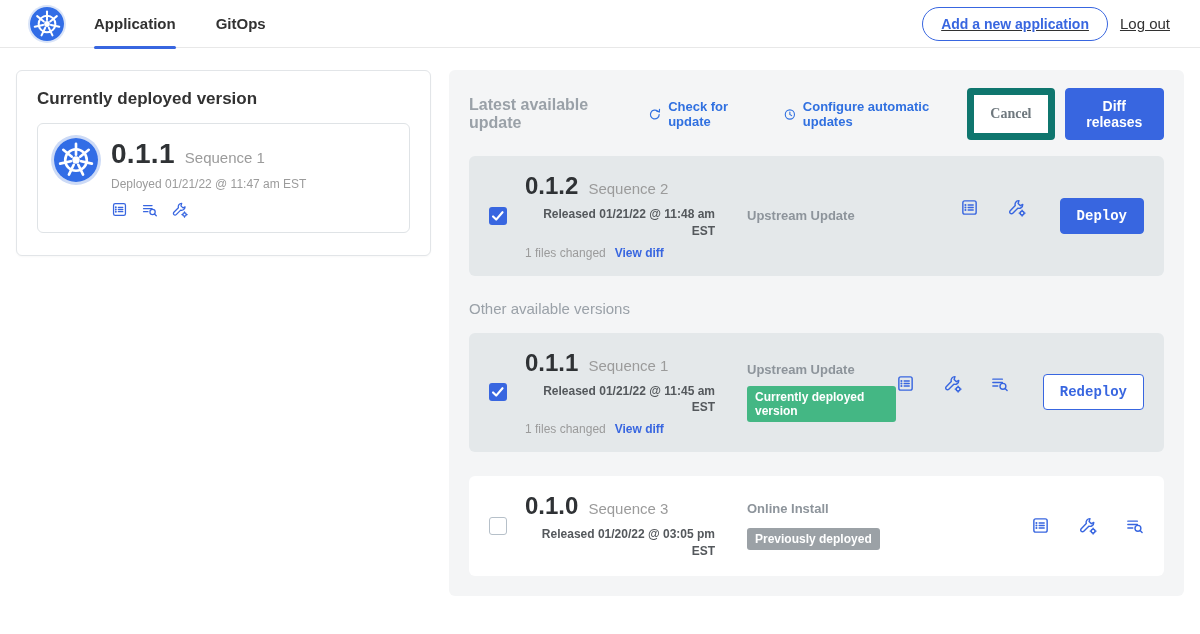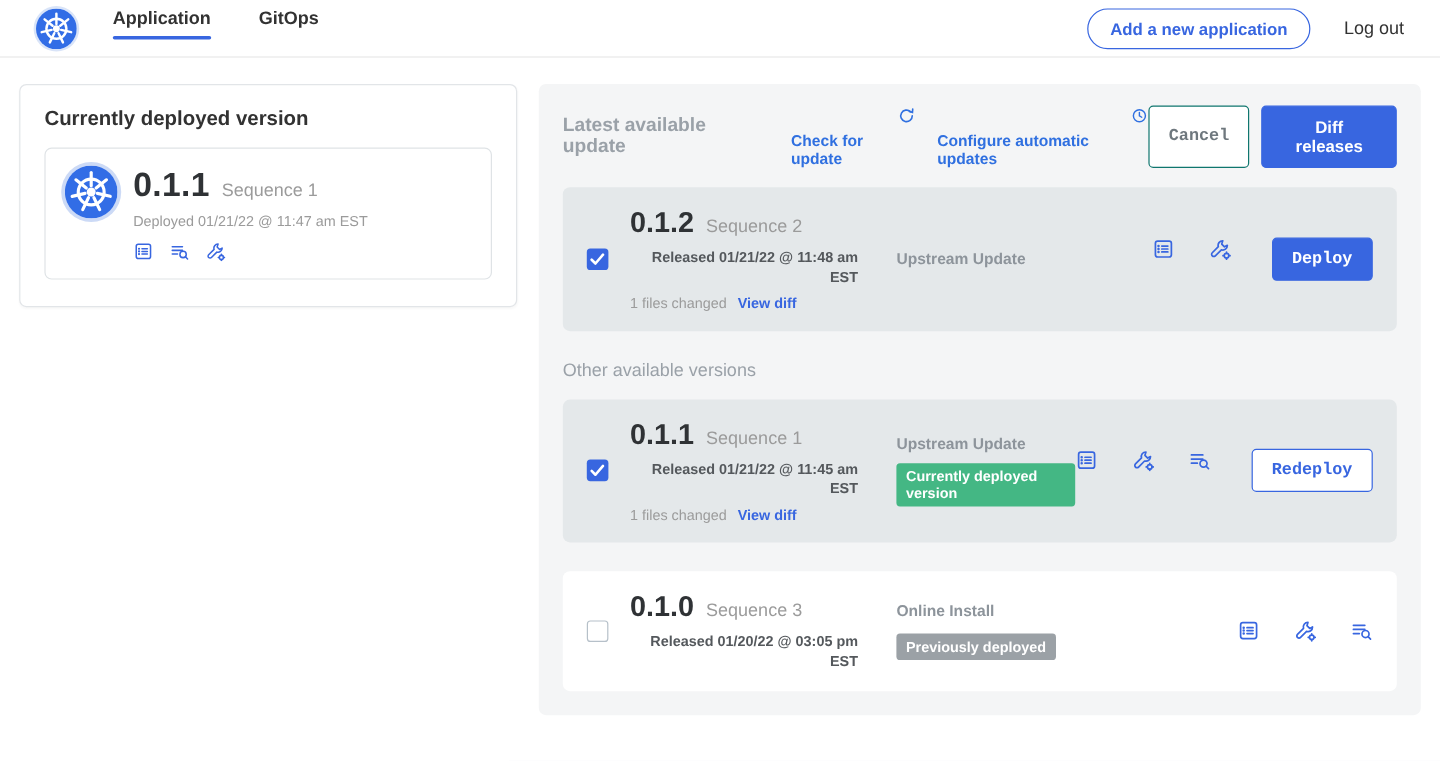--- a/index.html
+++ b/index.html
@@ -8,26 +8,26 @@
     width:1200px; height:634px; overflow:hidden;
     background:#fff; color:#323232;
     font-family:"Liberation Sans", sans-serif;
   }
   
   .navbar { height:48px; display:flex; align-items:center; padding:0 30px 0 30px;
             border-bottom:1px solid #e8e8e8; background:#fff; }
   .logo { width:34px; height:34px; border-radius:50%; box-shadow:0 0 0 2px #d9e4f8; flex:none; }
   .logo svg { width:34px; height:34px; display:block; }
   .nav-tabs { display:flex; height:48px; margin-left:30px; }
-  .nav-tab { position:relative; display:flex; align-items:center; height:32px;
+  .nav-tab { position:relative; display:flex; align-items:center; height:48px;
              margin-right:40px; font-size:15px; font-weight:bold; color:#323232;
              cursor:pointer; text-decoration:none; }
   .nav-tab.active::after { content:""; position:absolute; left:0; right:0; bottom:-1px;
              height:3px; background:#3866e0; border-radius:2px; }
-  .nav-right { margin-left:auto; display:flex; align-items:center; gap:28px; }
+  .nav-right { margin-left:auto; display:flex; align-items:center; gap:12px;text-decoration:underline; }
   .btn-pill { background:#fff; border:1px solid #3866e0; color:#3866e0; font-weight:bold;
               font-size:14px; padding:8px 18px; border-radius:18px; cursor:pointer;
               font-family:inherit; }
   .logout { font-size:15px; color:#323232; cursor:pointer; text-decoration:none; }
 
   
   .subnav { height:41px; background:#f7f8f9; border-bottom:1px solid #e5e7e9;
             display:flex; align-items:stretch; padding-left:132px; }
   .subnav-item { position:relative; display:flex; align-items:center; margin-right:54px;
                  font-size:14px; color:#7c8287; cursor:pointer; text-decoration:none; }
@@ -52,27 +52,27 @@
   .seq { font-size:15px; color:#9b9b9b; }
   .deployed-at { font-size:12px; color:#9b9b9b; margin-top:7px; }
   .icon-row { display:flex; gap:13px; margin-top:10px; color:#3866e0; }
   .ic { display:block; }
   .ic17 { width:17px; height:17px; cursor:pointer; }
 
   
   .versions-panel { flex:1; background:#f4f5f6; border-radius:6px; padding:18px 20px 20px 20px; }
   .panel-header { display:flex; align-items:center; }
   .panel-title { margin:0; font-size:16px; font-weight:bold; color:#9aa1a8; }
-  .hlink { display:flex; align-items:flex-end; gap:6px; margin-left:18px; color:#3070e0;
-           font-size:13px; font-weight:bold; cursor:pointer; text-decoration:none;flex-direction:column; }
+  .hlink { display:flex; align-items:center; gap:6px; margin-left:18px; color:#3070e0;
+           font-size:13px; font-weight:bold; cursor:pointer; text-decoration:none; }
   .hlink .ic { width:15px; height:15px; }
   .header-actions { margin-left:auto; display:flex; gap:10px; }
-  .btn-cancel { background:#fff; border:1px solid #0f766e; color:#6f787e; font-weight:bold;
+  .btn-cancel { background:#fff; border:7px solid #0f766e; color:#6f787e; font-weight:bold;
                 font-size:14px; padding:9px 16px; border-radius:4px; cursor:pointer;
-                font-family:Liberation Mono, monospace; }
+                font-family:Liberation Serif, serif; }
   .btn-primary { background:#3866e0; border:1px solid #3866e0; color:#fff; font-weight:bold;
                  font-size:14px; padding:9px 16px; border-radius:4px; cursor:pointer;
                  font-family:inherit; }
   .btn-outline { background:#fff; border:1px solid #3866e0; color:#3866e0; font-weight:bold;
                  font-size:14px; padding:9px 16px; border-radius:4px; cursor:pointer;
                  font-family:inherit; }
 
   .version-row { display:flex; align-items:center; border-radius:6px; padding:16px 20px; }
   .version-row.gray { background:#e4e8ea; margin-top:16px; }
   .version-row.white { background:#fff; margin-top:24px; }

